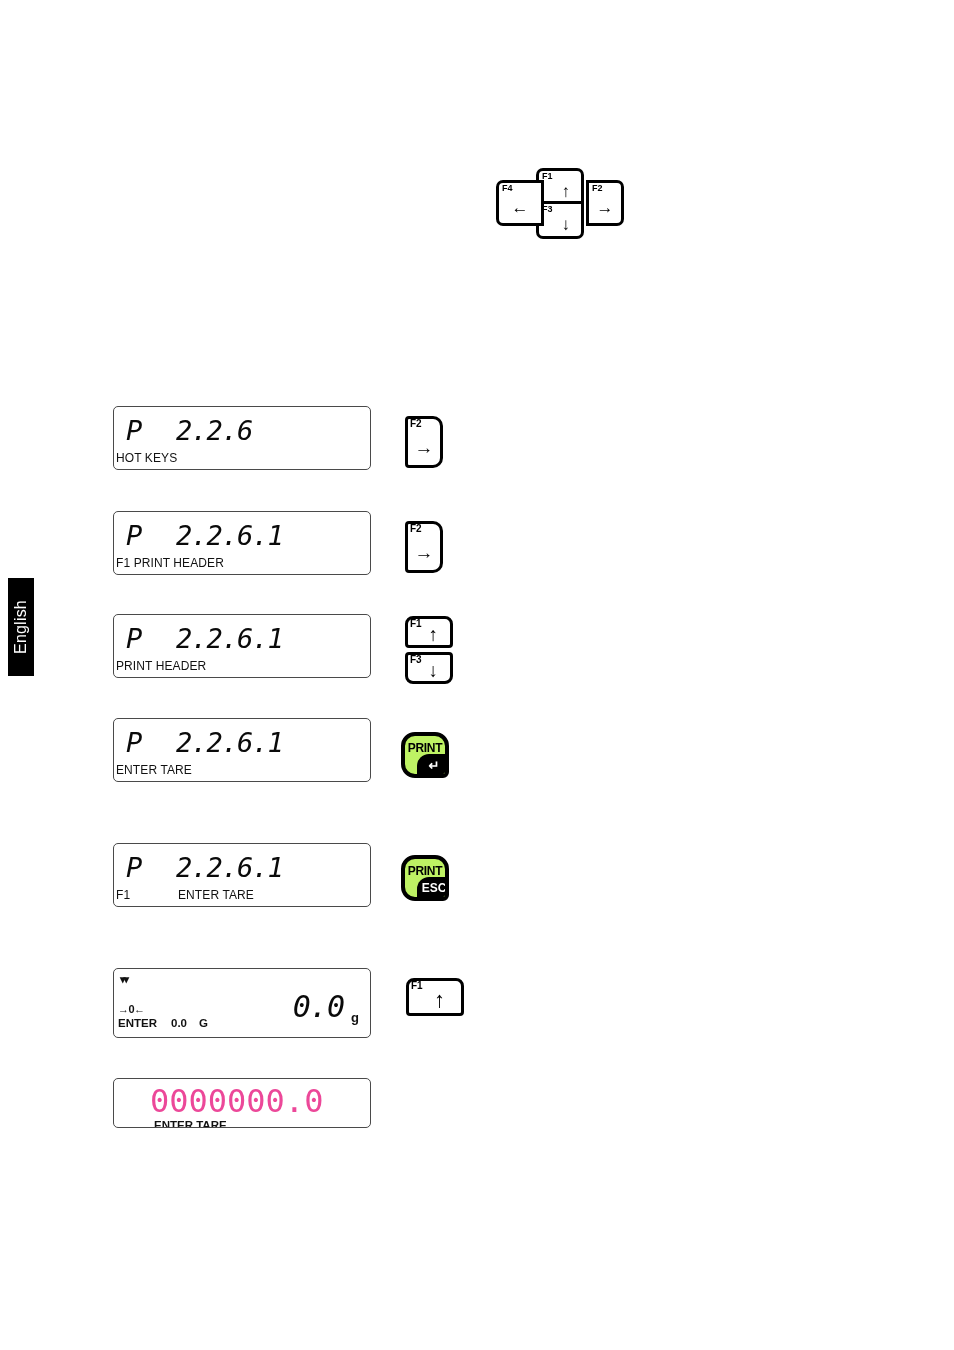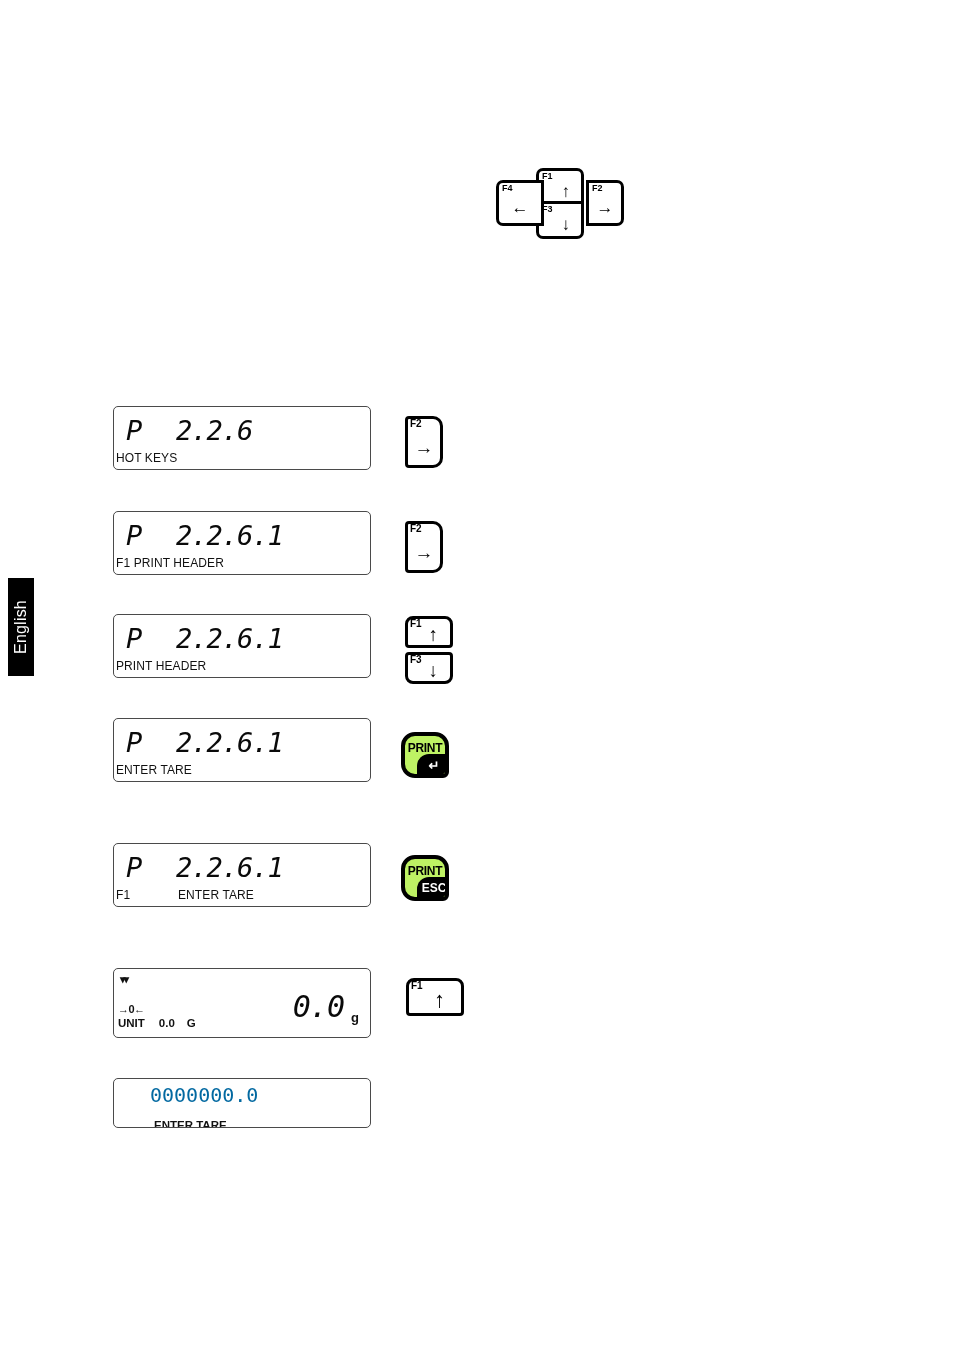--- a/index.html
+++ b/index.html
@@ -210,24 +210,24 @@
     color: #111;
     font-family: "Liberation Sans", sans-serif;
   }
 
   
   .lcd-tare { height: 48px; position: relative; }
   .tare-digits {
     position: absolute;
     left: 36px;
     top: 6px;
-    font-size: 20px;
+    font-size: 32px;
     font-family: "DejaVu Sans Mono", monospace;
     font-weight: 500;
-    color: #0369a1;
+    color: #ec4899;
     letter-spacing: 0px;
   }
   .tare-sub {
     position: absolute;
     left: 40px;
     top: 40px;
     font-size: 11.5px;
     font-weight: bold;
     color: #111;
     font-family: "Liberation Sans", sans-serif;
@@ -451,21 +451,21 @@
       <span class="ka-corner">ESC</span>
     </div>
   </div>
 </div>
 
 <div class="step-row" style="top:968px;">
   <div class="lcd">
     <div class="lcd-weigh">
       <span class="stable-mark">▾▾</span>
       <span class="zero-mark">→0←</span>
-      <span class="tare-line"><span>UNIT</span><span class="tl-val">0.0</span><span class="tl-unit">G</span></span>
+      <span class="tare-line"><span>ENTER</span><span class="tl-val">0.0</span><span class="tl-unit">G</span></span>
       <span class="weigh-value">0.0</span>
       <span class="weigh-unit">g</span>
     </div>
   </div>
   <div class="sidekey-wrap" style="left:293px; top:10px;">
     <div class="key-fn-big">
       <span class="key-lbl">F1</span>
       <span class="key-arrow">↑</span>
     </div>
   </div>

